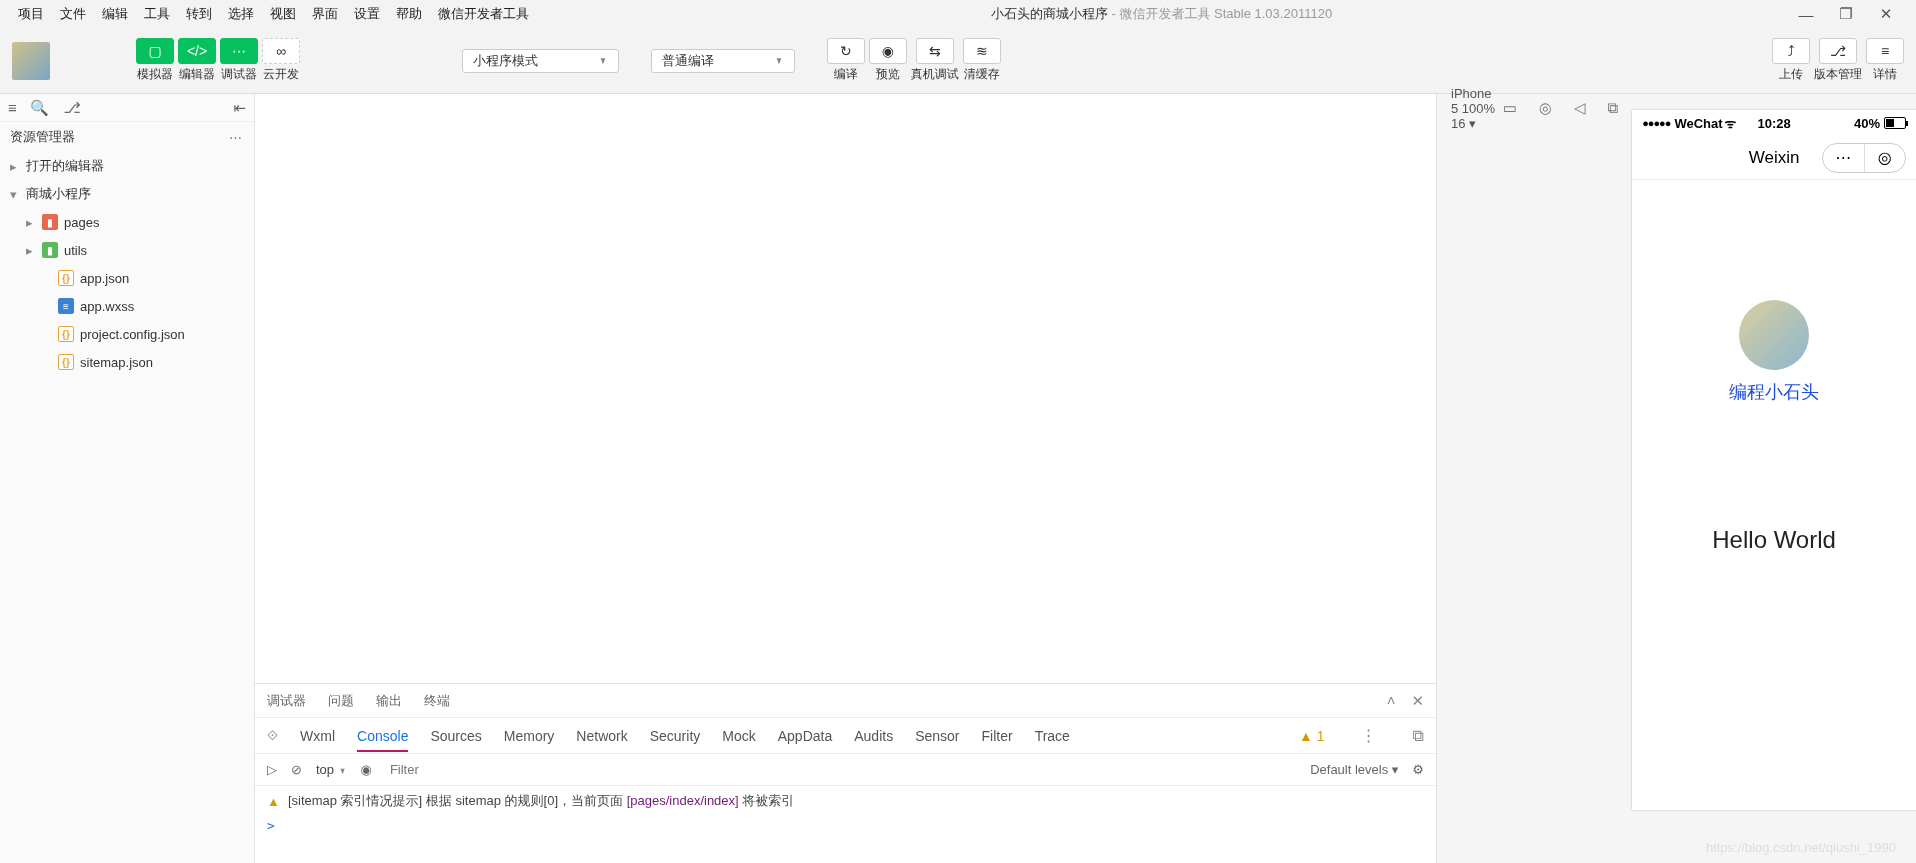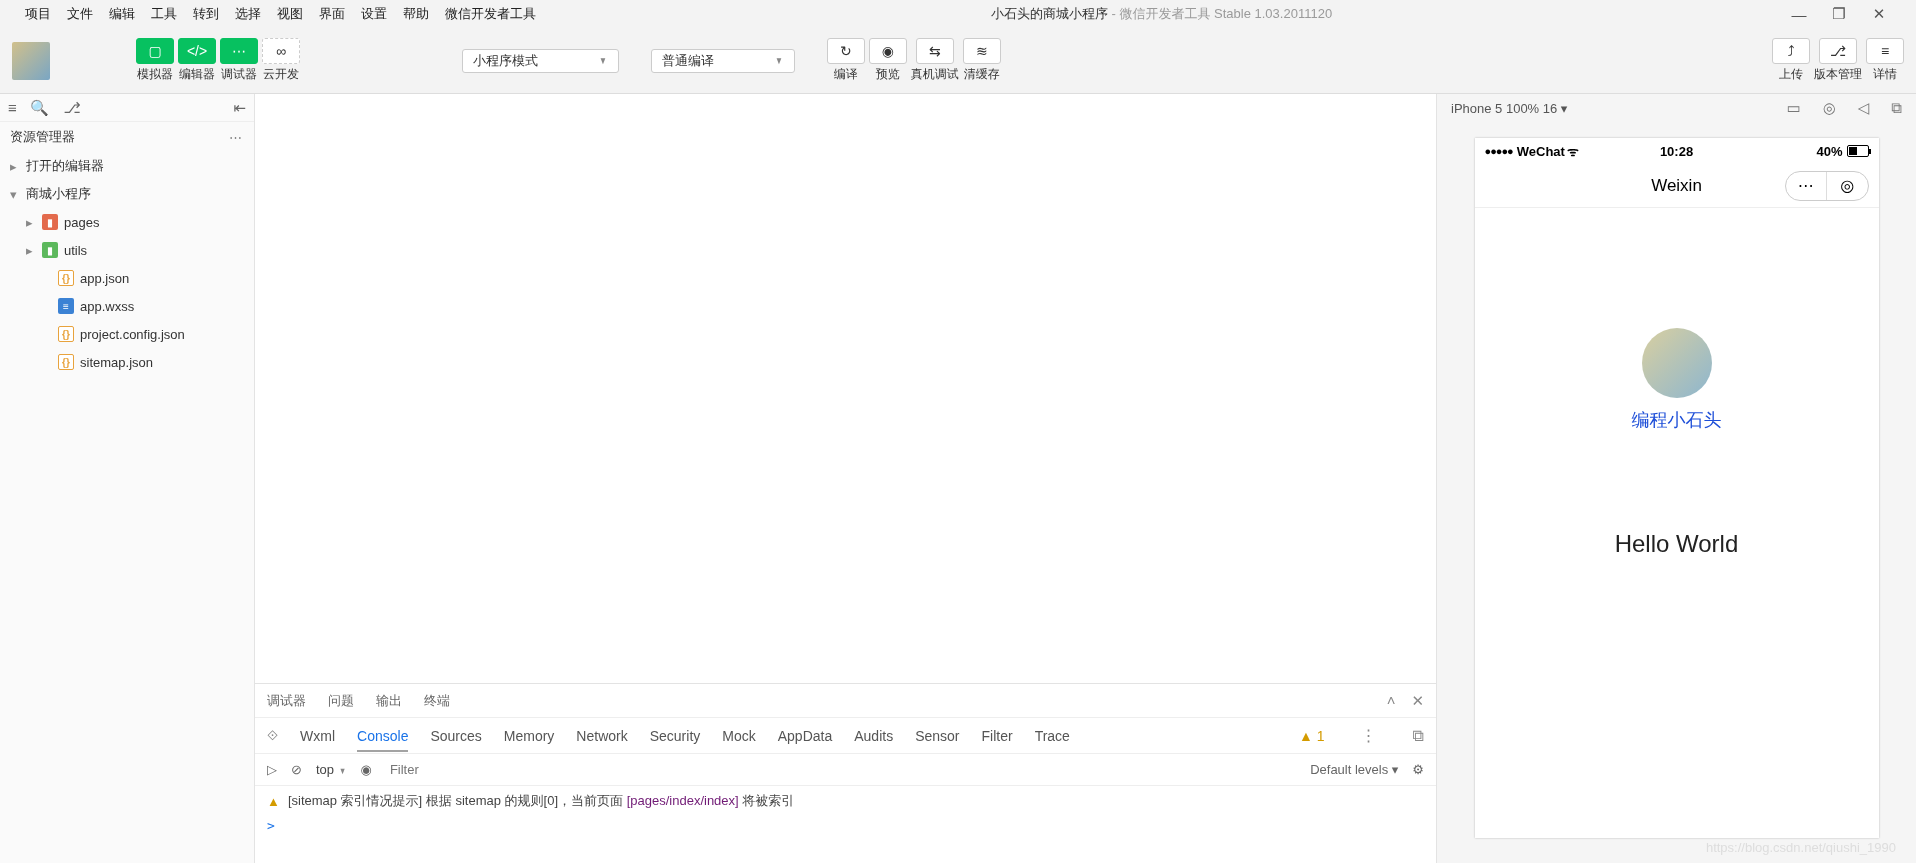--- a/index.html
+++ b/index.html
@@ -1,19 +1,19 @@
 <!DOCTYPE html>
 <html><head>
   <meta charset="utf-8">
   <style>
     * { margin:0; padding:0; box-sizing:border-box; font-family:"Microsoft YaHei","PingFang SC",sans-serif; }
     html,body { width:1916px; height:863px; overflow:hidden; background:#f0f0f0; }
 
     
-    .menubar { height:28px; background:#f3f3f3; display:flex; align-items:center; padding:0 17px; font-size:13px;}
+    .menubar { height:28px; background:#f3f3f3; display:flex; align-items:center; padding:0 10px; font-size:13px;}
     .menubar .mi { padding:4px 8px; cursor:default; color:#222;}
     .menubar .title { flex:1; text-align:center; color:#333; font-size:13px; }
     .menubar .title .sub { color:#9a9a9a; }
     .winbtn { width:40px; text-align:center; font-size:15px; color:#555;}
 
     
     .toolbar { height:66px; background:#f3f3f3; border-bottom:1px solid #ddd; display:flex; align-items:center; padding:0 12px; gap:6px; }
     .avatar { width:38px; height:38px; background:linear-gradient(135deg,#d1c08b,#7aa6c4); margin-right:80px; border-radius:2px;}
     .tbgroup { display:flex; gap:4px; }
     .tbitem { display:flex; flex-direction:column; align-items:center; gap:2px; font-size:12px; color:#333; }
@@ -47,52 +47,52 @@
 
     
     .center { flex:1; display:flex; flex-direction:column; background:#fff;}
     .editor-area { flex:1; background:#fff; }
     .devtools { height:180px; border-top:1px solid #e3e3e3; display:flex; flex-direction:column; font-size:13px; color:#444;}
     .dt-tabs1 { height:34px; display:flex; align-items:center; padding:0 12px; gap:22px; border-bottom:1px solid #eee;}
     .dt-tabs1 .t { color:#666; }
     .dt-tabs1 .right { margin-left:auto; display:flex; gap:16px; color:#888; font-size:15px;}
     .dt-tabs2 { height:36px; display:flex; align-items:center; padding:0 12px; gap:22px; border-bottom:1px solid #eee; font-size:14px;}
     .dt-tabs2 .t { color:#555;}
-    .dt-tabs2 .t.active { color:#1a73e8; border-bottom:2px solid #a3a3a3; padding-bottom:6px; margin-bottom:-8px;}
+    .dt-tabs2 .t.active { color:#1a73e8; border-bottom:2px solid #be185d; padding-bottom:6px; margin-bottom:-8px;}
     .dt-tabs2 .warn { margin-left:auto; color:#d49b00; display:flex; align-items:center; gap:4px;}
     .dt-tabs2 .ricn { color:#888; font-size:16px; margin-left:14px;}
     .dt-filter { height:32px; display:flex; align-items:center; padding:0 12px; gap:14px; border-bottom:1px solid #eee; color:#666;}
     .dt-filter input { border:none; outline:none; flex:1; font-size:13px; padding:4px; color:#333;}
     .dt-filter .sel { color:#444;}
     .dt-line { padding:6px 12px; display:flex; align-items:center; gap:8px; font-family:Consolas,monospace; font-size:13px;}
     .dt-line .warn-tri { color:#d49b00;}
     .dt-line .hl { color:#701a75;}
     .prompt { padding:2px 12px; color:#1a73e8; font-family:Consolas,monospace;}
 
     
-    .sim { width:480px; background:#f5f5f5; border-left:1px solid #e3e3e3; display:flex; flex-direction:column;}
+    .sim { width:480px; background:#f5f5f5; border-left:1px solid #e3e3e3; display:flex; }
     .sim-top { height:28px; display:flex; align-items:center; padding:0 14px; font-size:13px; color:#555; gap:6px;}
     .sim-top .right { margin-left:auto; display:flex; gap:22px; color:#777; font-size:15px;}
     .phone { margin:16px auto 0; width:404px; background:#fff; box-shadow:0 0 2px rgba(0,0,0,.25); display:flex; flex-direction:column; height:700px;}
     .ph-status { height:26px; display:flex; align-items:center; padding:0 10px; font-size:13px; font-weight:600;}
     .ph-status .center-t { position:absolute; left:50%; transform:translateX(-50%);}
     .ph-status .rgt { margin-left:auto; display:flex; align-items:center; gap:4px;}
     .sigdots { letter-spacing:-1px; font-size:11px;}
     .batt { width:22px; height:12px; border:1.5px solid #000; border-radius:2px; position:relative;}
     .batt::after{content:"";position:absolute;right:-3px;top:3px;width:2px;height:5px;background:#000;}
     .batt .fill{position:absolute;left:1px;top:1px;bottom:1px;width:40%;background:#000;}
     .ph-nav { height:44px; display:flex; align-items:center; justify-content:center; position:relative; border-bottom:1px solid #eee;}
     .ph-nav .title { font-size:17px; font-weight:500;}
     .capsule { position:absolute; right:10px; display:flex; border:1px solid #ccc; border-radius:16px; height:30px; width:84px;}
     .capsule div{flex:1;display:flex;align-items:center;justify-content:center;font-size:16px;}
     .capsule div:first-child{border-right:1px solid #ddd;}
     .ph-body { flex:1; display:flex; flex-direction:column; align-items:center; padding-top:120px; gap:10px;}
     .ph-av { width:70px; height:70px; border-radius:50%; background:linear-gradient(135deg,#d9cfa0,#8db6cf);}
     .ph-nick { font-size:18px; color:#1d4ed8;}
-    .ph-hello { margin-top:88px; font-size:24px; font-weight:400; color:#222;}
+    .ph-hello { margin-top:112px; font-size:24px; font-weight:400; color:#222;}
     .watermark { position:absolute; right:20px; bottom:8px; font-size:13px; color:#ddd;}
     .tri { display:inline-block; transform:scaleX(.8); color:#888;}
   </style>
 </head>
 <body>
 
 <div class="menubar">
   <span class="mi">项目</span>
   <span class="mi">文件</span>
   <span class="mi">编辑</span>

